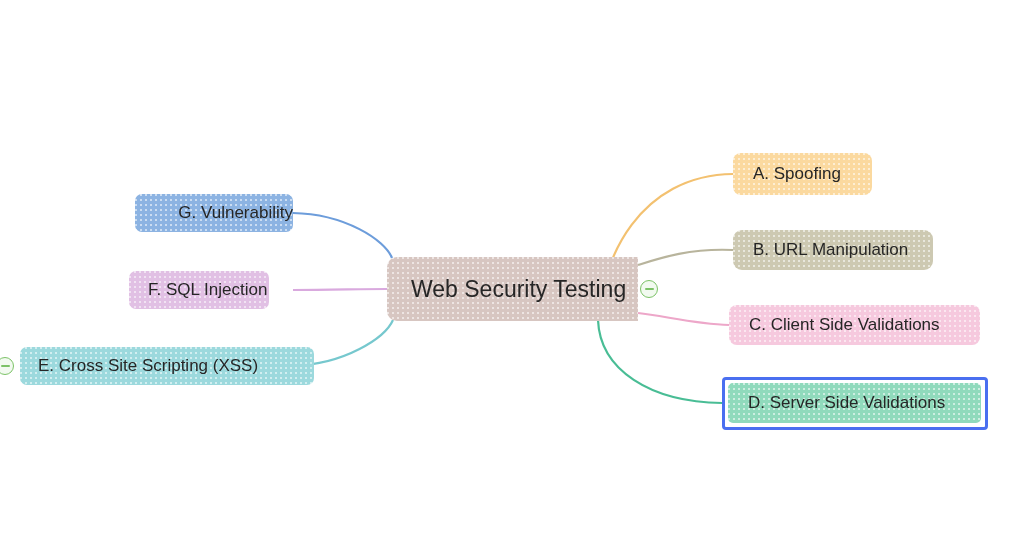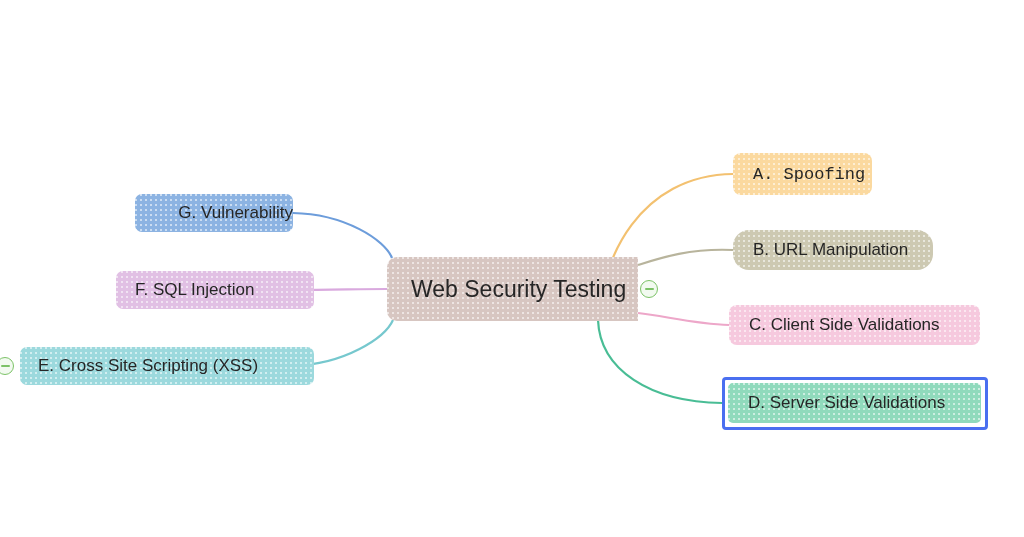--- a/index.html
+++ b/index.html
@@ -55,28 +55,27 @@
   
   #node-a {
     left: 733px;
     top: 153px;
     width: 139px;
     height: 42px;
     border-radius: 8px;
     background-color: #fbd99f;
     font-size: 17px;
     padding-left: 20px;
-    font-family: Liberation Mono, monospace;
   }
   #node-b {
     left: 733px;
     top: 230px;
     width: 200px;
     height: 40px;
-    border-radius: 16px;
+    border-radius: 9px;
     background-color: #cdc9b2;
     font-size: 17px;
     padding-left: 20px;
   }
   #node-c {
     left: 729px;
     top: 305px;
     width: 251px;
     height: 40px;
     border-radius: 8px;
@@ -111,23 +110,23 @@
     top: 194px;
     width: 158px;
     height: 38px;
     border-radius: 7px;
     background-color: #8cb3e2;
     font-size: 17px;
     padding-left: 19px;
     text-align: right;
   }
   #node-f {
-    left: 116px;
+    left: 129px;
     top: 271px;
-    width: 198px;
+    width: 140px;
     height: 38px;
     border-radius: 7px;
     background-color: #e1c0e4;
     font-size: 17px;
     padding-left: 19px;
   }
   #node-e {
     left: 20px;
     top: 347px;
     width: 294px;

